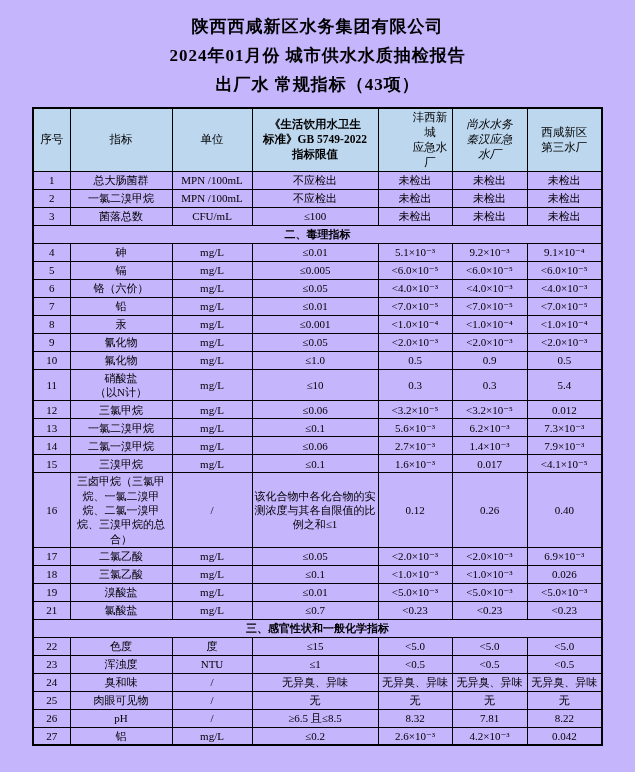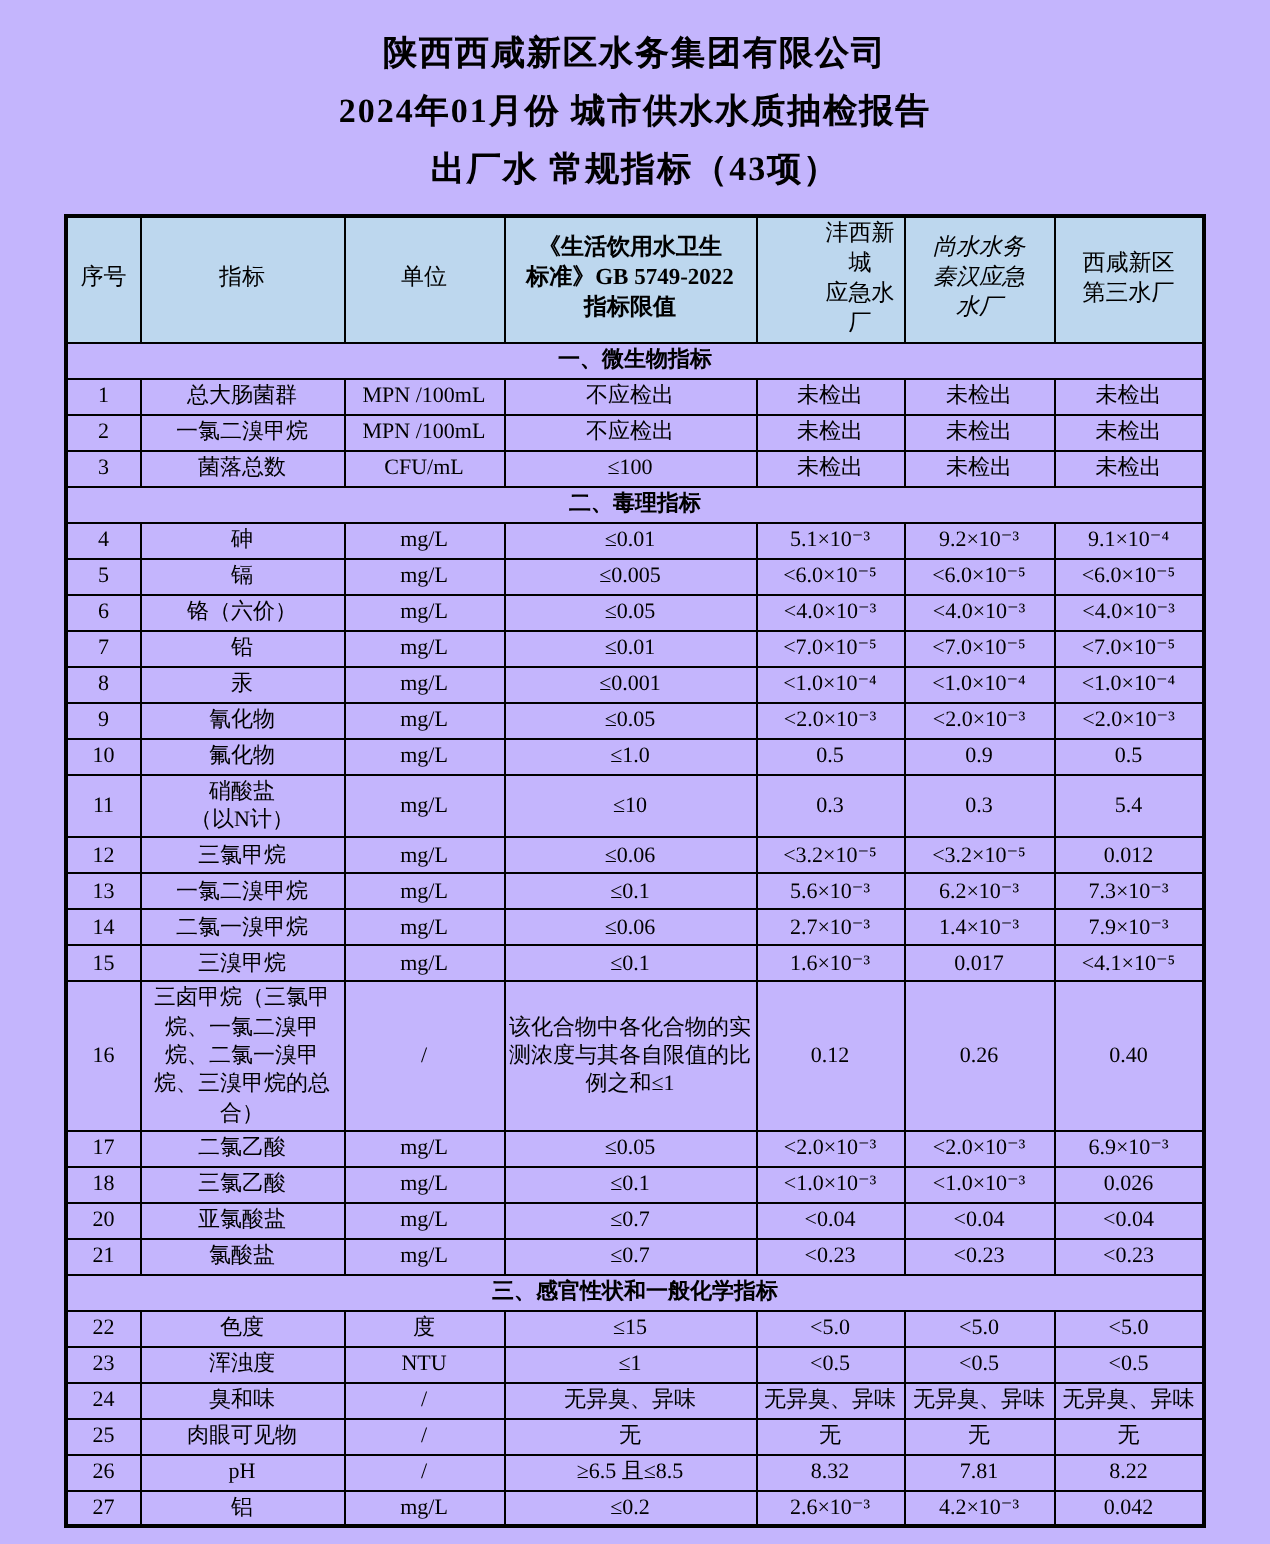--- a/index.html
+++ b/index.html
@@ -94,23 +94,20 @@
 应急水厂</th>
         <th style="background: rgb(189, 215, 238); font-style: italic;">尚水水务
 秦汉应急
 水厂</th>
         <th style="background: rgb(189, 215, 238);">西咸新区
 第三水厂</th>
       </tr>
     </thead>
     <tbody>
         <tr>
-          <td colspan="7" class="section-cell">一、微生物指标</td>
-        </tr>
-        <tr>
           <td>1</td>
           <td>总大肠菌群</td>
           <td>MPN /100mL</td>
           <td>不应检出</td>
           <td>未检出</td>
           <td>未检出</td>
           <td>未检出</td>
         </tr>
         <tr>
           <td>2</td>
@@ -263,27 +260,27 @@
         <tr>
           <td>18</td>
           <td>三氯乙酸</td>
           <td>mg/L</td>
           <td>≤0.1</td>
           <td>&lt;1.0×10⁻³</td>
           <td>&lt;1.0×10⁻³</td>
           <td>0.026</td>
         </tr>
         <tr>
-          <td>20</td>
-          <td>亚氯酸盐</td>
-          <td>mg/L</td>
-          <td>≤0.7</td>
-          <td>&lt;0.04</td>
-          <td>&lt;0.04</td>
-          <td>&lt;0.04</td>
+          <td>19</td>
+          <td>溴酸盐</td>
+          <td>mg/L</td>
+          <td>≤0.01</td>
+          <td>&lt;5.0×10⁻³</td>
+          <td>&lt;5.0×10⁻³</td>
+          <td>&lt;5.0×10⁻³</td>
         </tr>
         <tr>
           <td>21</td>
           <td>氯酸盐</td>
           <td>mg/L</td>
           <td>≤0.7</td>
           <td>&lt;0.23</td>
           <td>&lt;0.23</td>
           <td>&lt;0.23</td>
         </tr>

